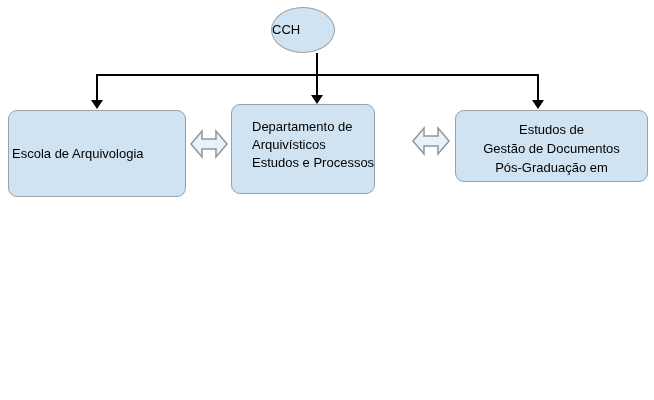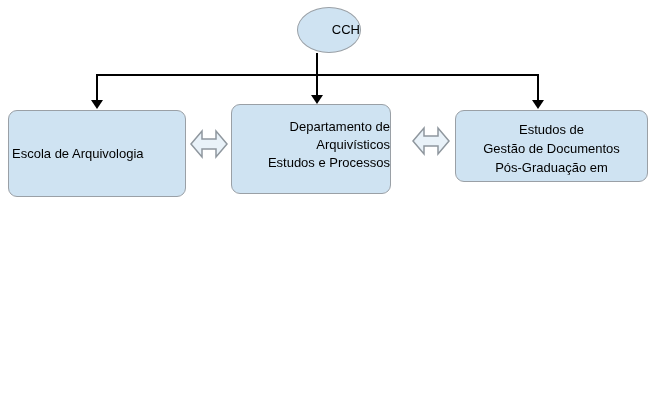--- a/index.html
+++ b/index.html
@@ -27,45 +27,46 @@
   }
   .node {
     position: absolute;
     background: #cfe3f2;
     border: 1px solid #9aa0a6;
     box-sizing: border-box;
     font-size: 13px;
     line-height: 18px;
   }
   .root-node {
-    left: 297px; top: 7px;
+    left: 271px; top: 7px;
     width: 64px; height: 46px;
     border-radius: 50%;
     display: flex;
     align-items: center;
-    justify-content: flex-end;
+    justify-content: flex-start;
     font-size: 13px;
   }
   .box {
     border-radius: 9px;
     overflow: hidden;
   }
   .box-1 {
     left: 8px; top: 110px;
     width: 178px; height: 87px;
     display: flex;
     align-items: center;
     padding-left: 3px;
     text-align: left;
   }
   .box-2 {
     left: 231px; top: 104px;
-    width: 160px; height: 90px;
-    text-align: right;
+    width: 144px; height: 90px;
+    text-align: left;
     padding-top: 13px;
+    padding-left: 20px;
   }
   .box-3 {
     left: 455px; top: 110px;
     width: 193px; height: 72px;
     text-align: center;
     padding-top: 9px;
     line-height: 19px;
   }
   .line {
     display: block;

